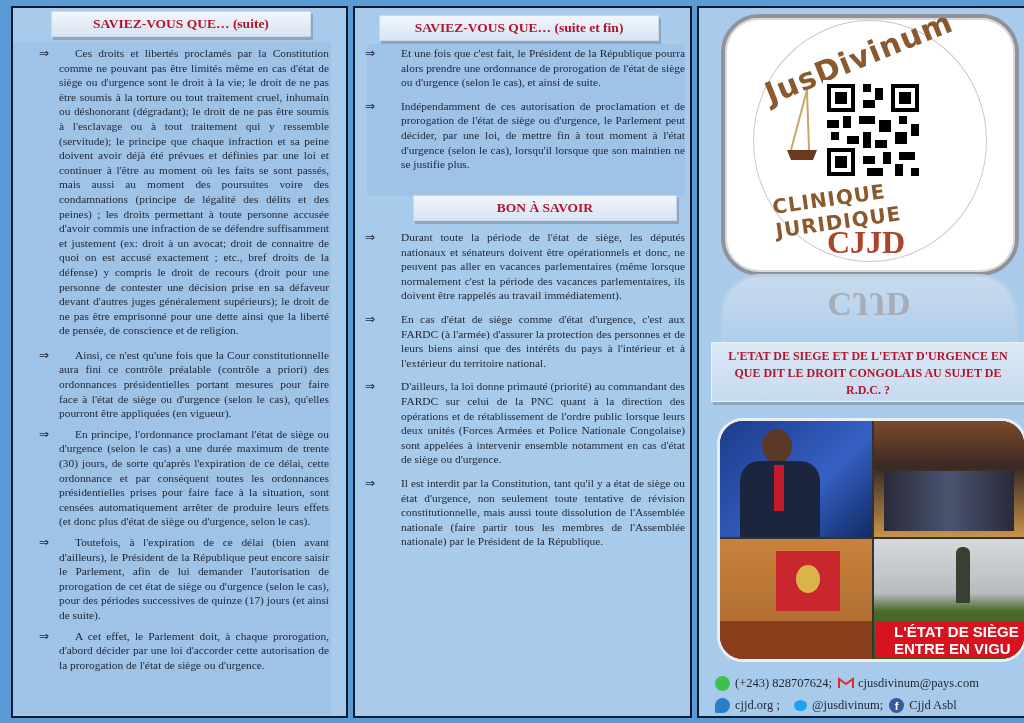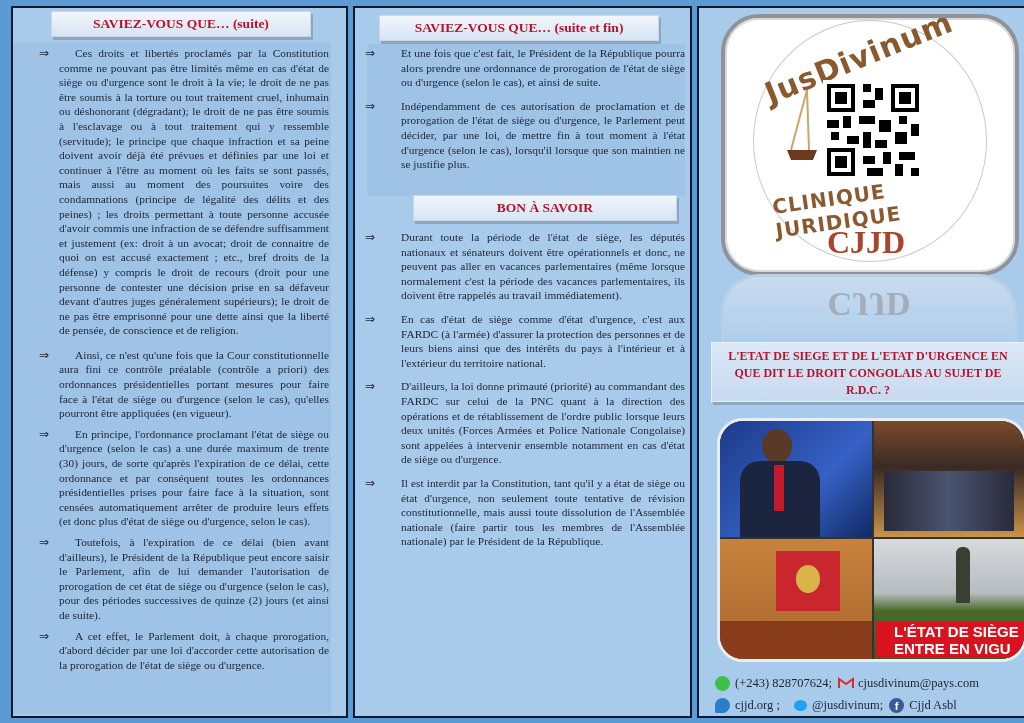--- a/index.html
+++ b/index.html
@@ -132,21 +132,21 @@
       <div class="item" style="margin-top:10px;">
         <span class="arrow">⇒</span>
         <span>Ainsi, ce n'est qu'une fois que la Cour constitutionnelle aura fini ce contrôle préalable (contrôle a priori) des ordonnances présidentielles portant mesures pour faire face à l'état de siège ou d'urgence (selon le cas), qu'elles pourront être appliquées (en vigueur).</span>
       </div>
       <div class="item">
         <span class="arrow">⇒</span>
         <span>En principe, l'ordonnance proclamant l'état de siège ou d'urgence (selon le cas) a une durée maximum de trente (30) jours, de sorte qu'après l'expiration de ce délai, cette ordonnance et par conséquent toutes les ordonnances présidentielles prises pour faire face à la situation, sont censées automatiquement arrêter de produire leurs effets (et donc plus d'état de siège ou d'urgence, selon le cas).</span>
       </div>
       <div class="item">
         <span class="arrow">⇒</span>
-        <span>Toutefois, à l'expiration de ce délai (bien avant d'ailleurs), le Président de la République peut encore saisir le Parlement, afin de lui demander l'autorisation de prorogation de cet état de siège ou d'urgence (selon le cas), pour des périodes successives de quinze (2) jours (et ainsi de suite).</span>
+        <span>Toutefois, à l'expiration de ce délai (bien avant d'ailleurs), le Président de la République peut encore saisir le Parlement, afin de lui demander l'autorisation de prorogation de cet état de siège ou d'urgence (selon le cas), pour des périodes successives de quinze (17) jours (et ainsi de suite).</span>
       </div>
       <div class="item">
         <span class="arrow">⇒</span>
         <span>A cet effet, le Parlement doit, à chaque prorogation, d'abord décider par une loi d'accorder cette autorisation de la prorogation de l'état de siège ou d'urgence.</span>
       </div>
     </div>
   </div>
 
   <div class="panel" id="col2">
     <div class="hdr" style="left:24px; top:7px; width:278px;">SAVIEZ-VOUS QUE… (suite et fin)</div>

